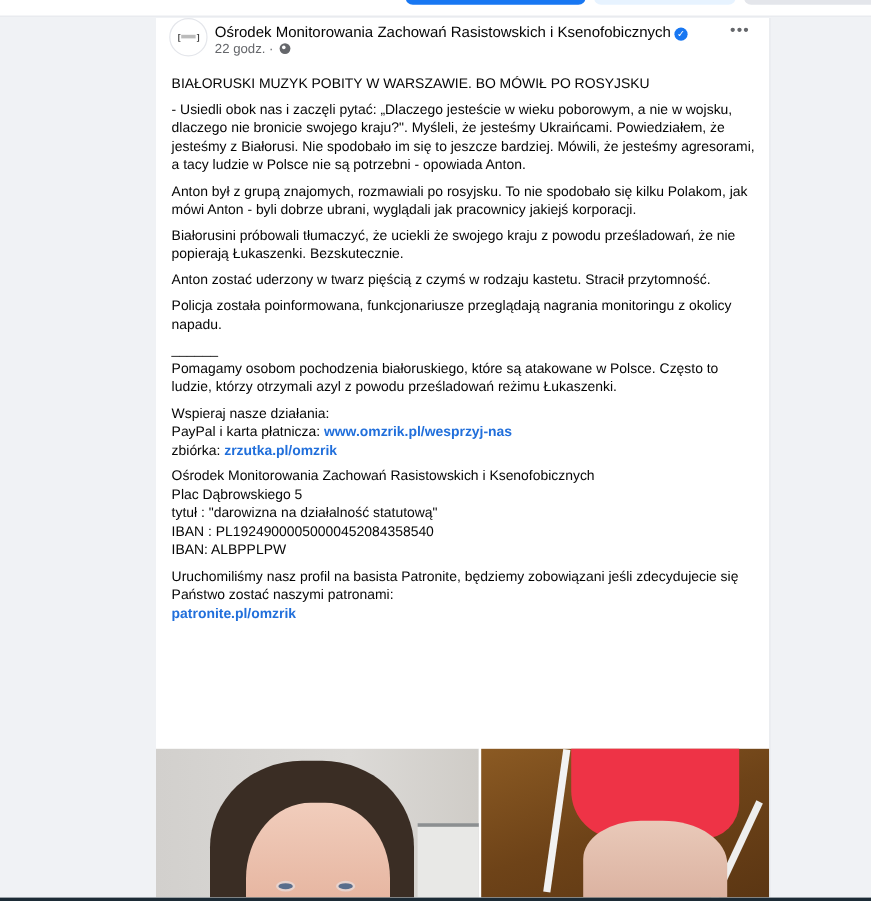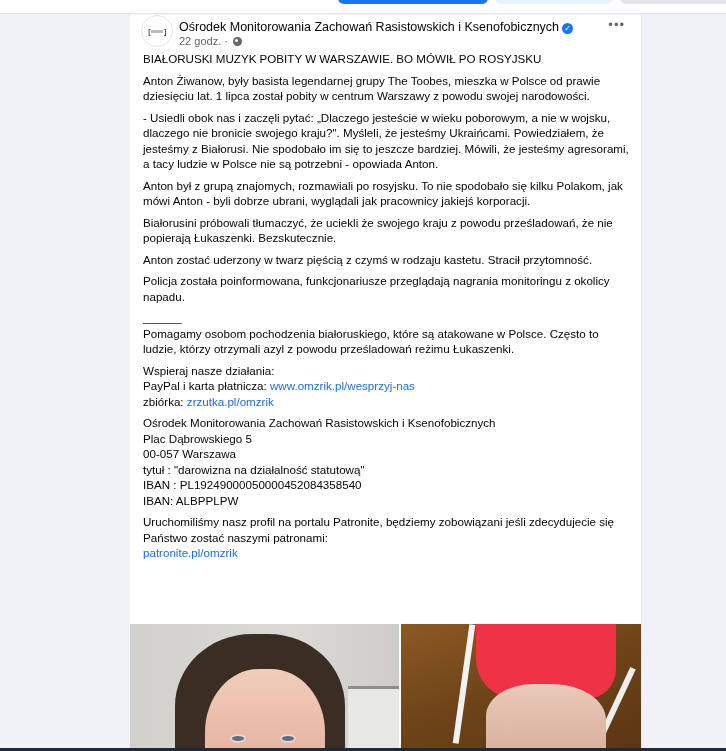--- a/index.html
+++ b/index.html
@@ -57,23 +57,23 @@
   }
   .globe::after {
     content: ""; position: absolute; left: 2px; top: 2px; width: 3px; height: 3px; border-radius: 50%; background: #fff;
   }
   .more-btn {
     position: absolute; right: 16px; top: 2px; font-size: 13px; color: #65676b; letter-spacing: 1px; cursor: pointer;
   }
 
   .body { padding: 0 11px 0 13px; font-size: 11.6px; line-height: 15.5px; color: #050505; }
   .body p { margin-bottom: 6px; }
-  .body p.title { margin-top: 0px; margin-bottom: 6px; }
+  .body p.title { margin-top: 11px; margin-bottom: 6px; }
   .body .line { display: block; }
-  .link { color: #385898; color: #216fdb; text-decoration: none; cursor: pointer; }
+  .link { color: #385898; color: #216fdb; text-decoration: none; cursor: pointer; font-weight: bold; }
 
   .photos { position: absolute; left: 0; top: 609px; width: 511px; height: 124px; display: flex; }
   .photo-left {
     width: 271px; height: 124px; position: relative; overflow: hidden;
     background: linear-gradient(90deg, #d2d0cd 0%, #dcdad7 60%, #cfccc7 100%);
     border-right: 2px solid #fff;
   }
   .hair {
     position: absolute; left: 45px; top: 10px; width: 170px; height: 160px;
     border-radius: 45% 45% 30% 30%;
@@ -119,45 +119,43 @@
       <span>Ośrodek Monitorowania Zachowań Rasistowskich i Ksenofobicznych</span><span class="verified">✓</span>
     </div>
     <div class="meta">
       <span>22 godz.</span><span> · </span><span class="globe"></span>
     </div>
     <div class="more-btn">•••</div>
   </div>
 
   <div class="body">
     <p class="title">BIAŁORUSKI MUZYK POBITY W WARSZAWIE. BO MÓWIŁ PO ROSYJSKU</p>
-    <p>Anton Żiwanow, były basista legendarnej grupy The Toobes, mieszka w Polsce od prawie dziesięciu lat. 1 lipca został pobity w centrum Warszawy z powodu swojej narodowości.</p>
     <p>- Usiedli obok nas i zaczęli pytać: „Dlaczego jesteście w wieku poborowym, a nie w wojsku, dlaczego nie bronicie swojego kraju?". Myśleli, że jesteśmy Ukraińcami. Powiedziałem, że jesteśmy z Białorusi. Nie spodobało im się to jeszcze bardziej. Mówili, że jesteśmy agresorami, a tacy ludzie w Polsce nie są potrzebni - opowiada Anton.</p>
     <p>Anton był z grupą znajomych, rozmawiali po rosyjsku. To nie spodobało się kilku Polakom, jak mówi Anton - byli dobrze ubrani, wyglądali jak pracownicy jakiejś korporacji.</p>
     <p>Białorusini próbowali tłumaczyć, że uciekli że swojego kraju z powodu prześladowań, że nie popierają Łukaszenki. Bezskutecznie.</p>
     <p>Anton zostać uderzony w twarz pięścią z czymś w rodzaju kastetu. Stracił przytomność.</p>
     <p>Policja została poinformowana, funkcjonariusze przeglądają nagrania monitoringu z okolicy napadu.</p>
     <p>
       <span class="line">______</span>
       <span>Pomagamy osobom pochodzenia białoruskiego, które są atakowane w Polsce. Często to ludzie, którzy otrzymali azyl z powodu prześladowań reżimu Łukaszenki.</span>
     </p>
     <p>
       <span class="line">Wspieraj nasze działania:</span>
       <span class="line"><span>PayPal i karta płatnicza: </span><a class="link">www.omzrik.pl/wesprzyj-nas</a></span>
       <span class="line"><span>zbiórka: </span><a class="link">zrzutka.pl/omzrik</a></span>
     </p>
     <p>
       <span class="line">Ośrodek Monitorowania Zachowań Rasistowskich i Ksenofobicznych</span>
       <span class="line">Plac Dąbrowskiego 5</span>
-      <span class="line">00-057 Warszawa</span>
       <span class="line">tytuł : "darowizna na działalność statutową"</span>
       <span class="line">IBAN : PL19249000050000452084358540</span>
       <span class="line">IBAN: ALBPPLPW</span>
     </p>
     <p>
-      <span class="line">Uruchomiliśmy nasz profil na portalu Patronite, będziemy zobowiązani jeśli zdecydujecie się Państwo zostać naszymi patronami:</span>
+      <span class="line">Uruchomiliśmy nasz profil na basista Patronite, będziemy zobowiązani jeśli zdecydujecie się Państwo zostać naszymi patronami:</span>
       <a class="link line">patronite.pl/omzrik</a>
     </p>
   </div>
 
   <div class="photos">
     <div class="photo-left" title="Photo of a man's face with long dark hair">
       <div class="shelf"></div>
       <div class="hair"></div>
       <div class="face"></div>
       <div class="eye l"></div>

